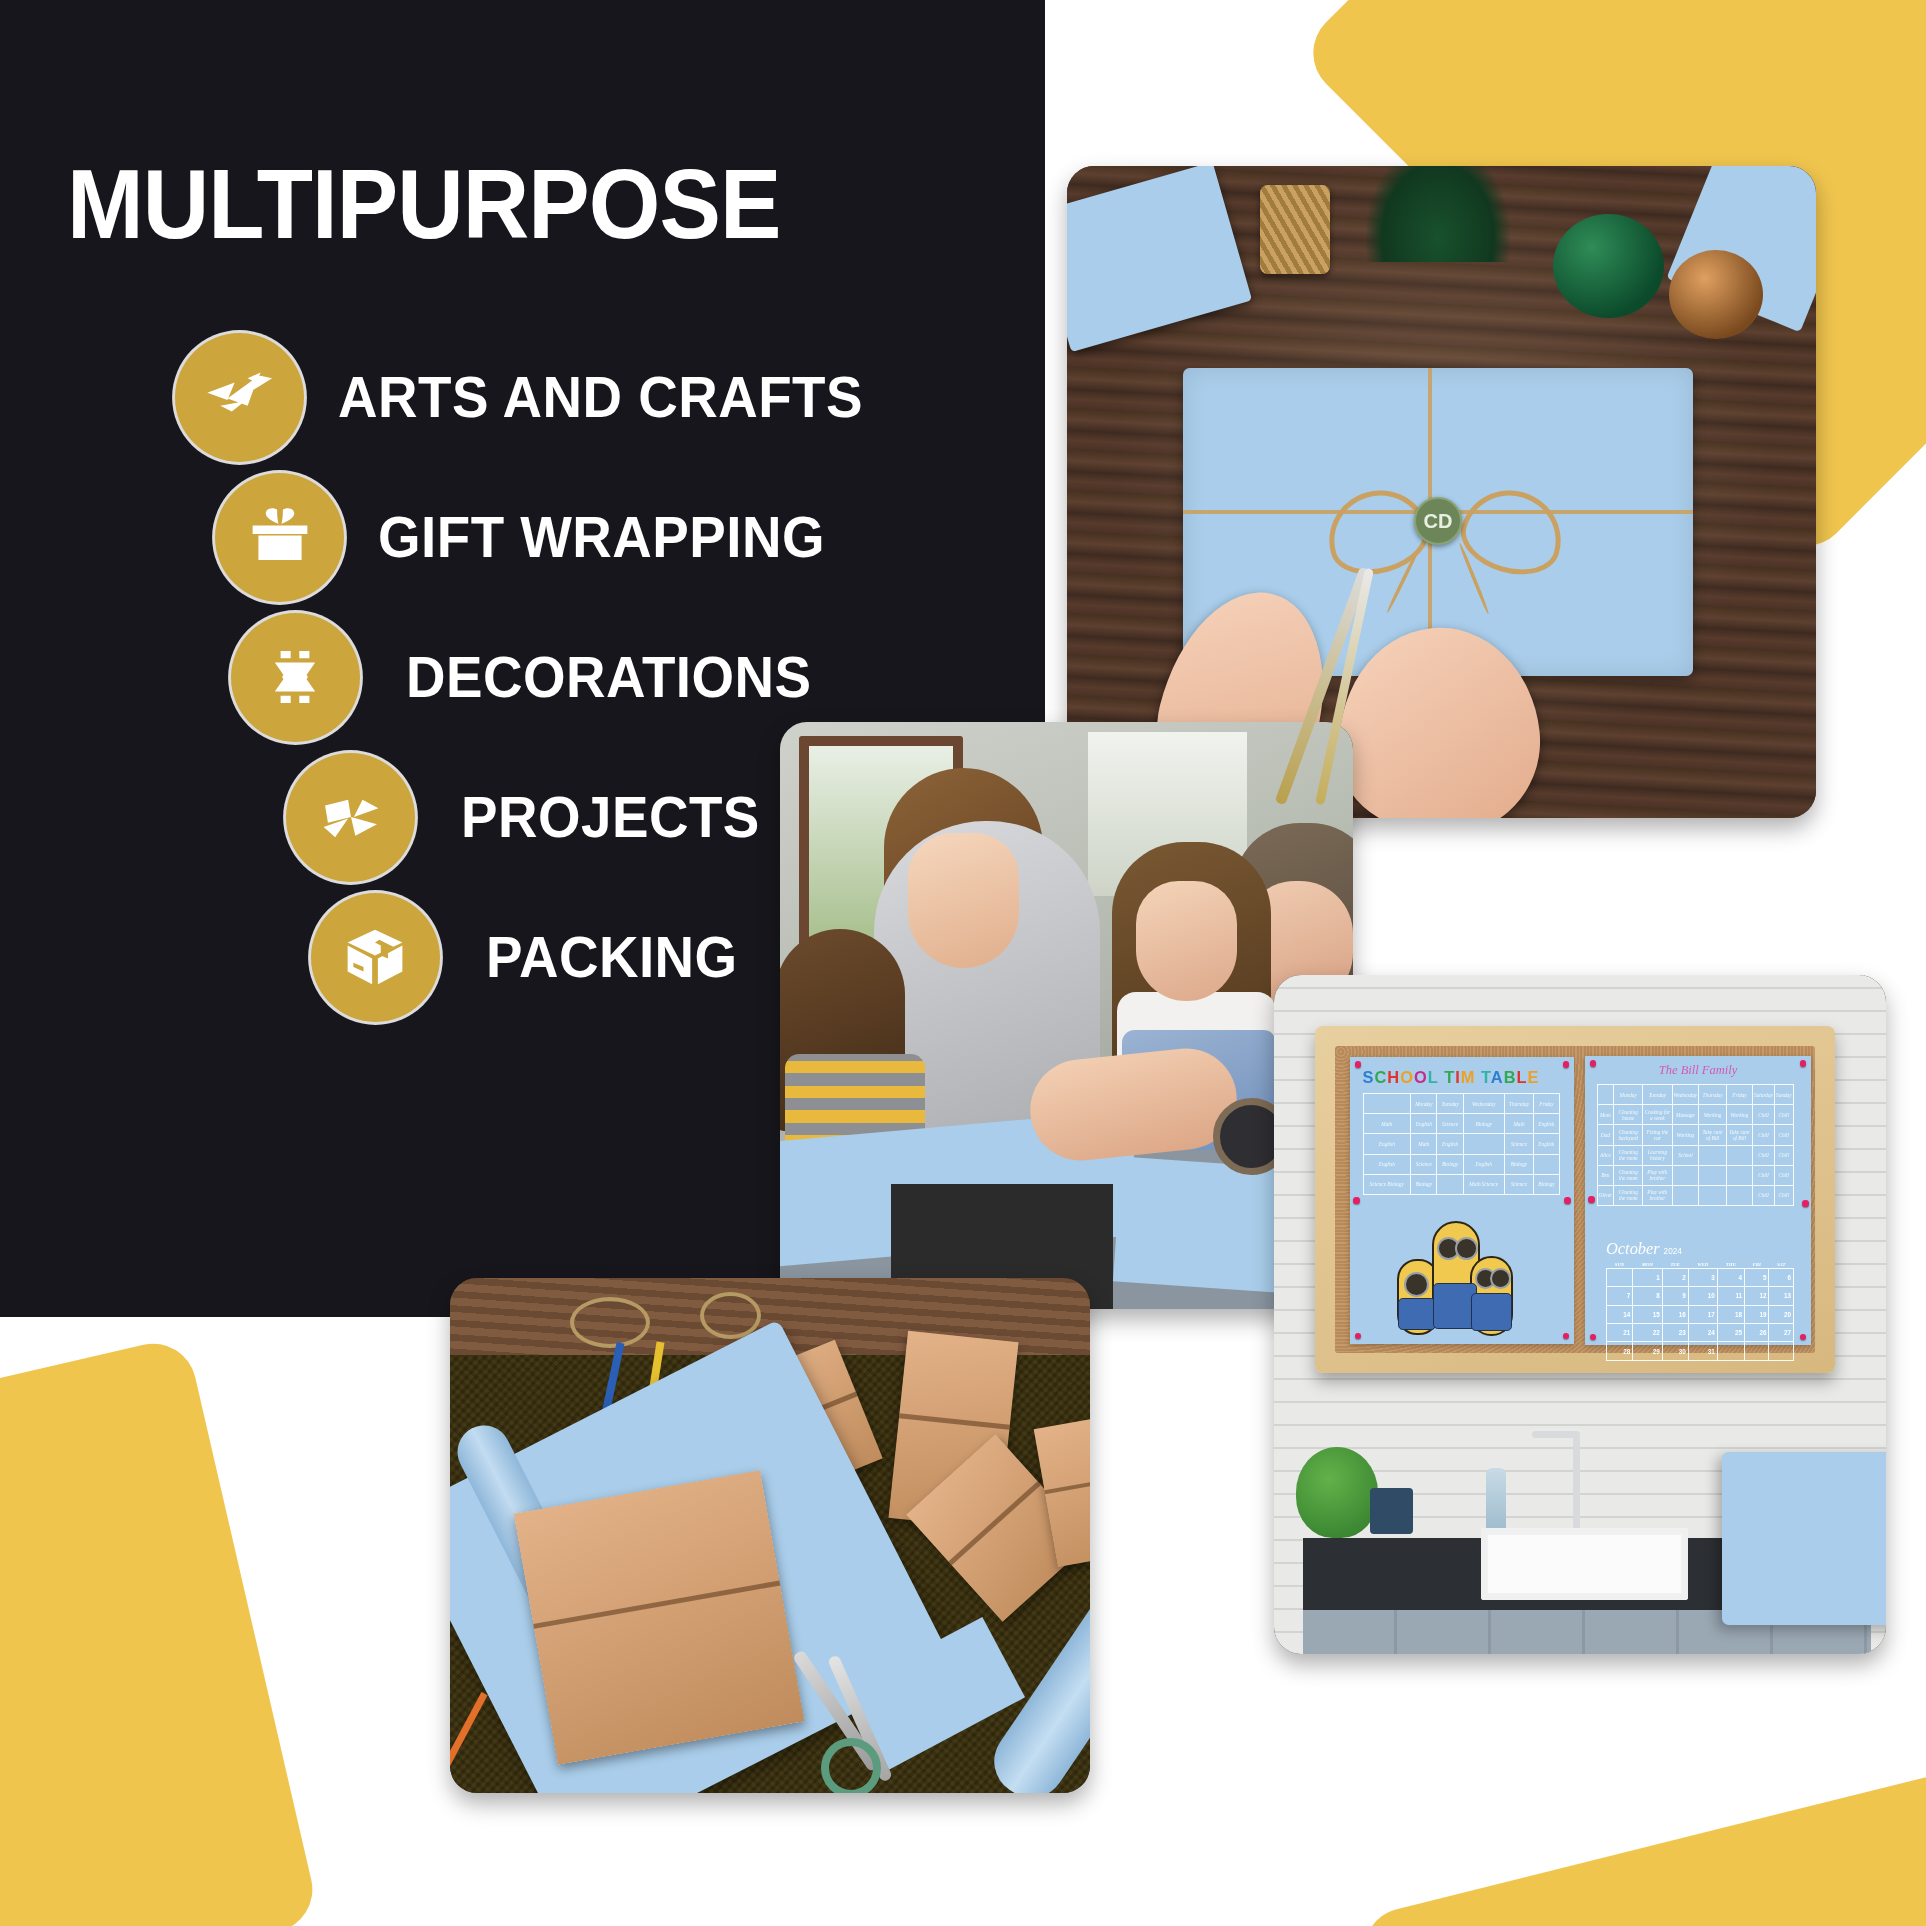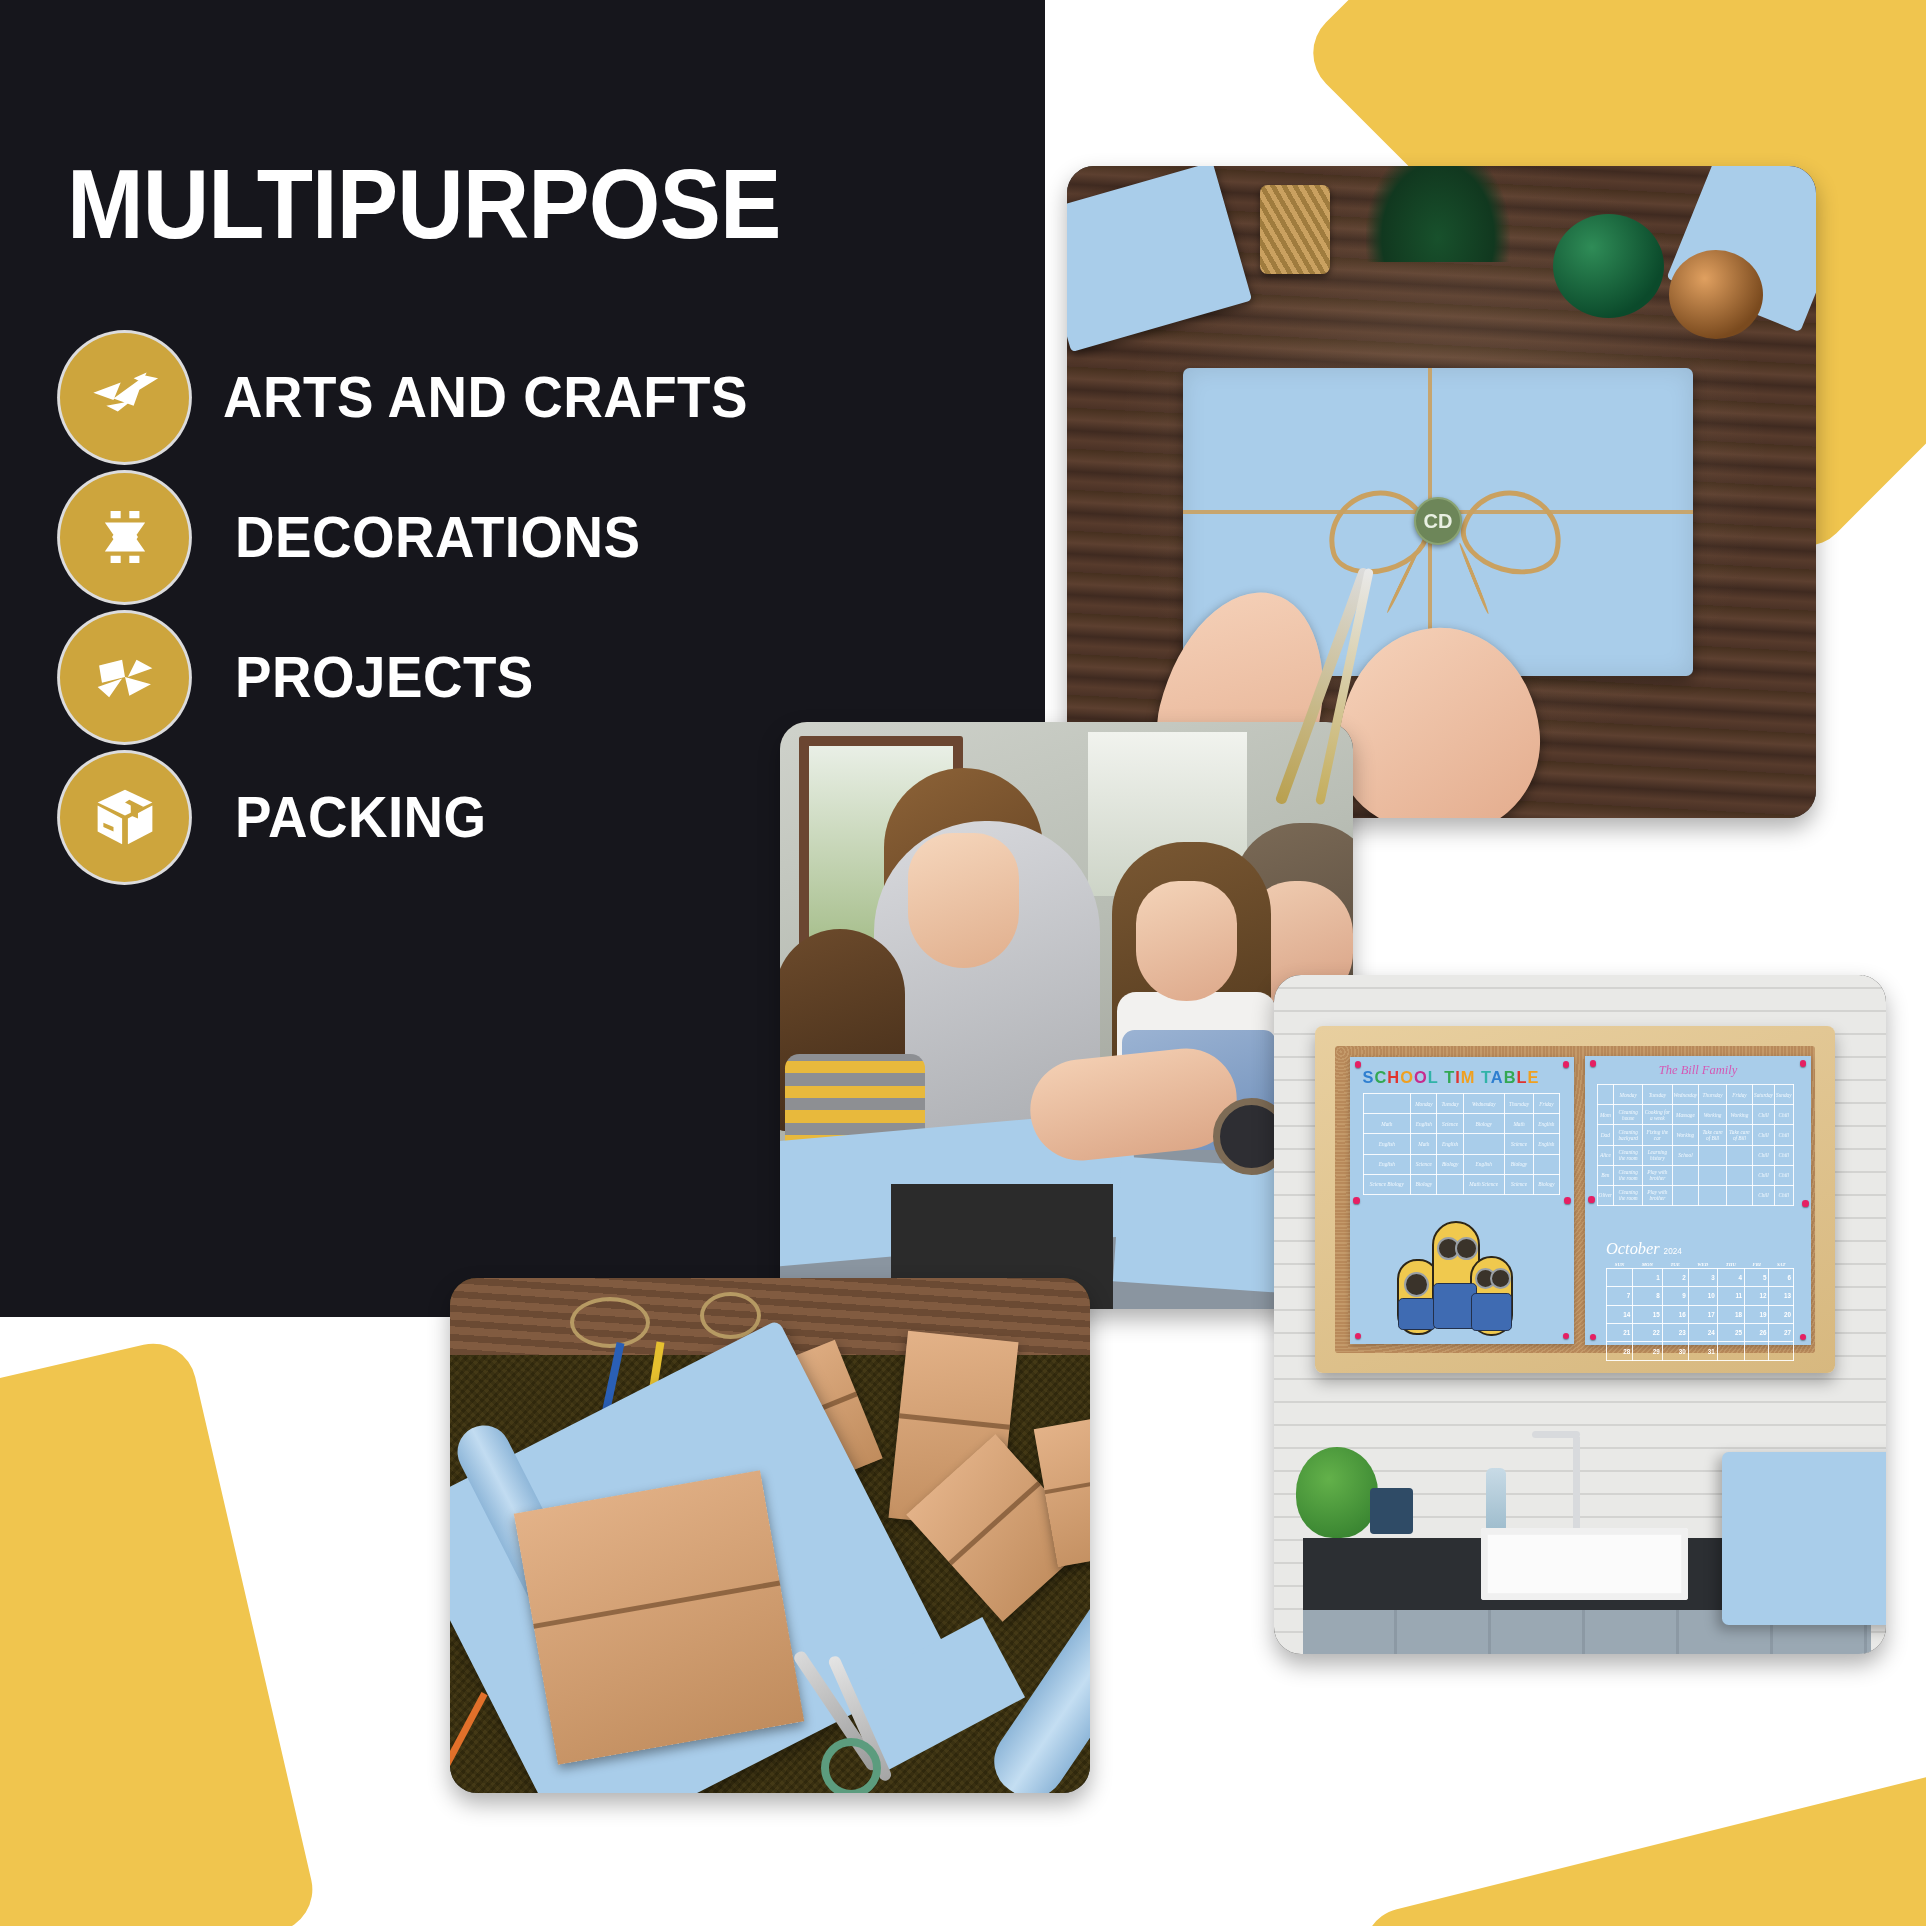--- a/index.html
+++ b/index.html
@@ -16,21 +16,21 @@
 
   
   .panel{position:absolute;left:0;top:0;width:1045px;height:1317px;background:#16161c;}
 
   .headline{position:absolute;left:67px;top:154px;width:915px;
       color:#ffffff;font-size:99px;font-weight:bold;letter-spacing:-1px;line-height:1;
       font-family:"Liberation Sans","DejaVu Sans",sans-serif;
       transform:scaleX(.93);transform-origin:left center;}
 
   .features{position:absolute;left:60px;top:327px;width:939px;}
-  .feature{display:flex;align-items:center;height:140px;}
+  .feature{display:flex;align-items:center;height:140px;justify-content:center;}
   .fic{width:129px;height:129px;border-radius:50%;background:#cda53d;
        box-shadow:0 0 0 2.9px rgba(255,255,255,.85);
        display:flex;align-items:center;justify-content:center;flex:0 0 auto;}
   .fic svg{width:72px;height:72px;display:block;}
   .flabel{color:#ffffff;font-size:57px;font-weight:bold;letter-spacing:0.5px;
           white-space:nowrap;margin-left:34px;transform:scaleX(.96);transform-origin:left center;}
   .feature.indent .flabel{margin-left:46px;}
 
   
   .card{position:absolute;border-radius:27px;overflow:hidden;
@@ -232,20 +232,28 @@
 
       <div class="feature">
         <div class="fic">
           <svg viewBox="0 0 100 100">
               <path fill="#fff" d="M6 44 L44 30 L34 54 Z M34 52 L78 20 L96 24 L70 40 L62 62 Z M24 62 L58 56 L40 70 Z M62 24 L80 16 L74 30 Z"></path>
             </svg>
         </div>
         <div class="flabel">ARTS AND CRAFTS</div>
       </div>
 
+      <div class="feature">
+        <div class="fic">
+          <svg viewBox="0 0 100 100">
+              <path fill="#fff" d="M20 48h60v34H20z M12 34h76v12H12z M46 12c-10-6-20 2-14 10 4 5 12 8 16 10-2-8-2-17-2-20z M54 12c10-6 20 2 14 10-4 5-12 8-16 10 2-8 2-17 2-20z"></path>
+            </svg>
+        </div>
+        <div class="flabel">GIFT WRAPPING</div>
+      </div>
 
       <div class="feature indent">
         <div class="fic">
           <svg viewBox="0 0 100 100">
               <path fill="#fff" d="M30 14h14v10H30z M56 14h14v10H56z M22 30h56L64 50 78 70H22L36 50z M42 34h16l10 16-10 16H42L32 50z M30 76h14v10H30z M56 76h14v10H56z"></path>
             </svg>
         </div>
         <div class="flabel">DECORATIONS</div>
       </div>
 

